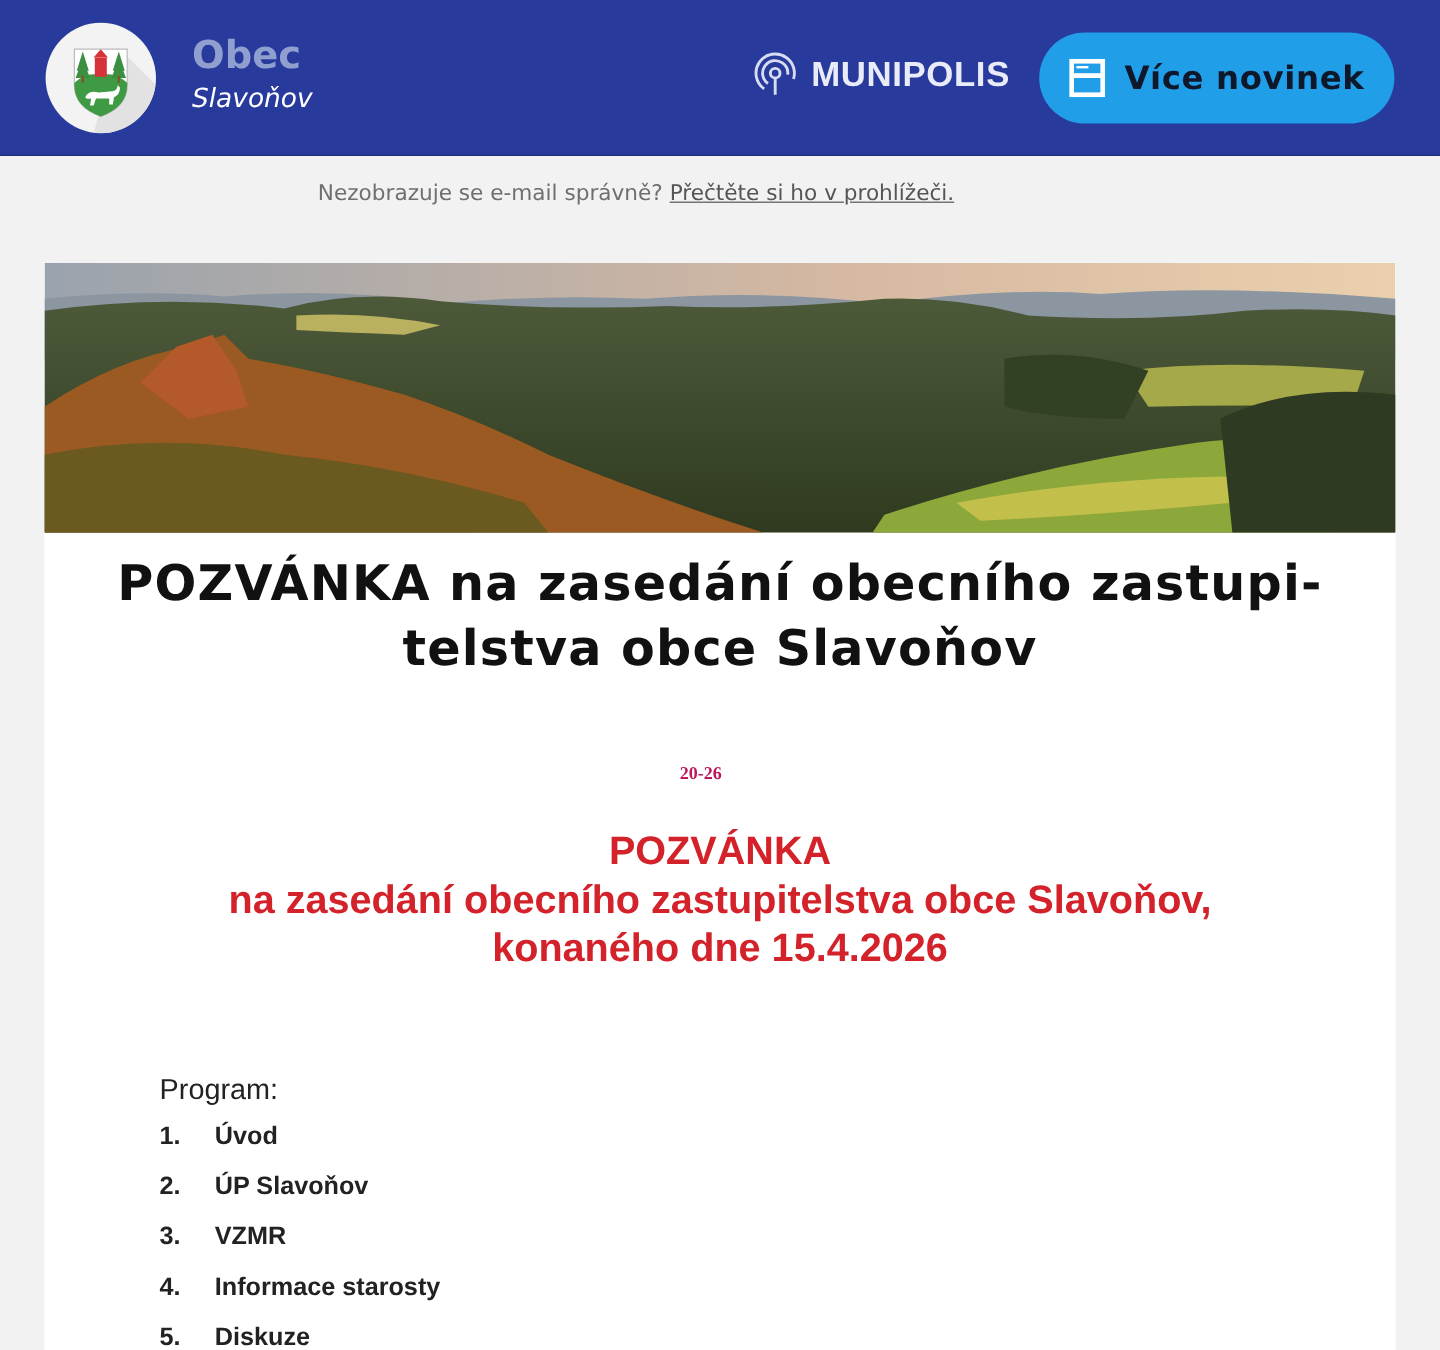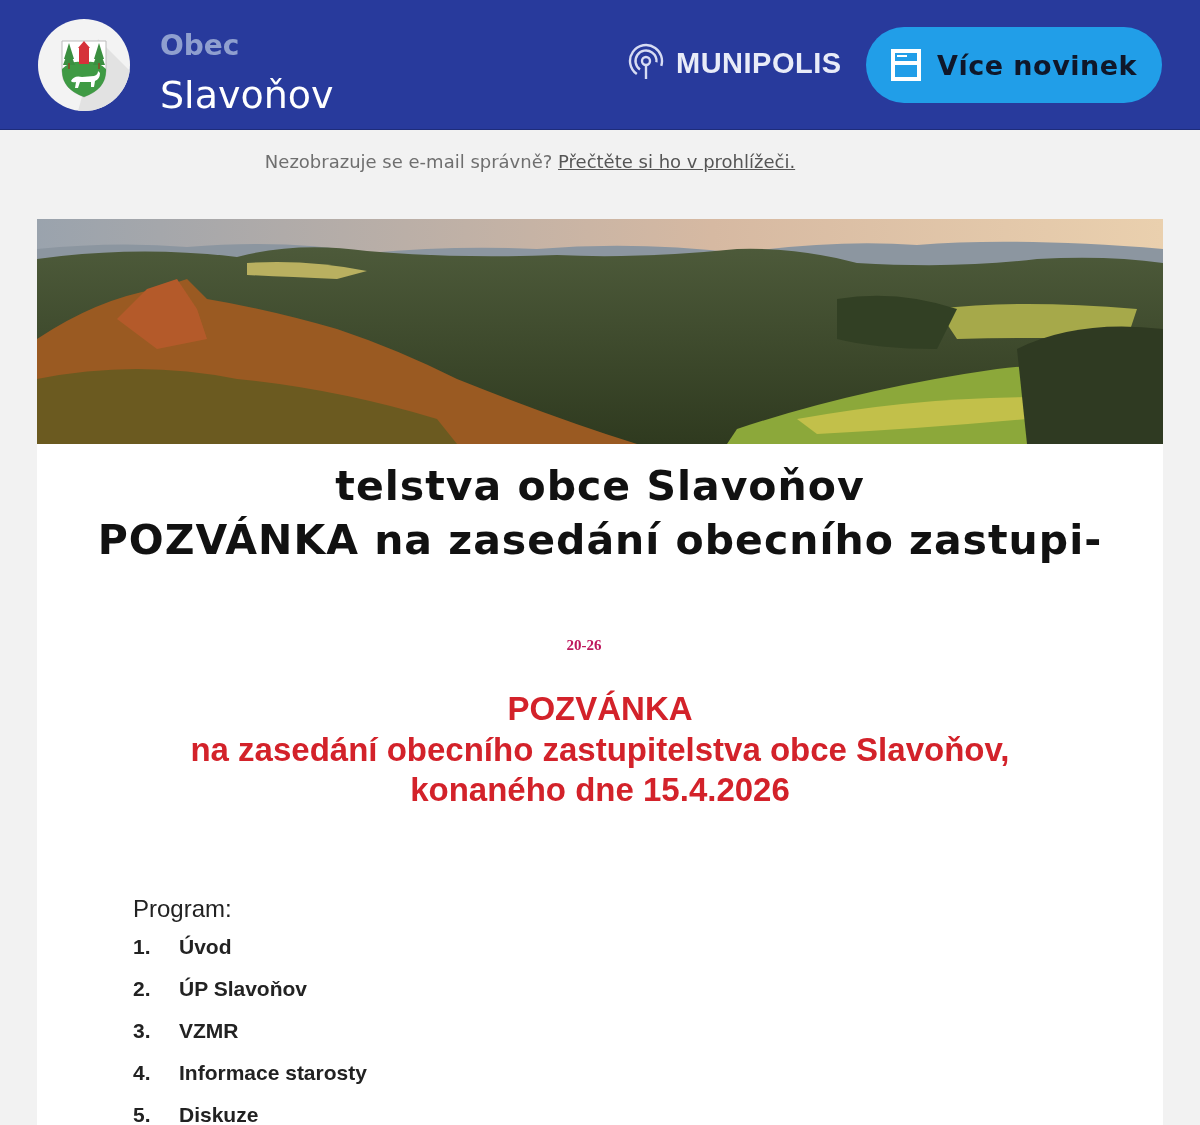--- a/index.html
+++ b/index.html
@@ -11,22 +11,22 @@
     background: #283a9c;
     border-bottom: 1px solid #1e2c7a;
   }
   .logo-circle {
     position: absolute; left: 38px; top: 19px; width: 92px; height: 92px;
     border-radius: 50%; background: #f3f3f3;
     overflow: hidden;
   }
   .logo-circle svg { position: absolute; left: 0; top: 0; }
   .town-label { position: absolute; left: 160px; top: 30px; }
-  .town-kicker { font-size: 28px; font-weight: bold; color: #8f9fcf; line-height: 32px; }
-  .town-name { font-size: 38px; color: #ffffff; line-height: 38px; margin-top: 14px; }
+  .town-kicker { font-size: 32px; font-weight: bold; color: #8f9fcf; line-height: 32px; }
+  .town-name { font-size: 22px; color: #ffffff; line-height: 38px; margin-top: 2px; font-style: italic; }
 
   .munipolis { position: absolute; left: 626px; top: 43px; display: flex; align-items: center; gap: 10px; }
   .munipolis-text { font-family: "Liberation Sans", sans-serif; font-weight: bold; font-size: 29px; color: #e9ecf8; letter-spacing: 0.5px; }
 
   .more-news {
     position: absolute; left: 866px; top: 27px; width: 296px; height: 76px;
     background: #219ee8; border-radius: 38px;
     display: flex; align-items: center; justify-content: center; gap: 16px;
     color: #0f172a; font-weight: bold; font-size: 27px; cursor: pointer;
   }
@@ -143,22 +143,22 @@
       <path d="M760 200 Q880 178 1000 178 L990 200 Q880 210 780 215 Z" fill="#c2c04a"></path>
       <path d="M0 120 Q60 80 120 70 L150 60 L170 80 Q230 90 300 110 Q360 130 420 160 Q520 200 600 225 L0 225 Z" fill="#9a5a22"></path>
       <path d="M80 100 L110 70 L140 60 L160 90 L170 120 L120 130 Z" fill="#b45a2a"></path>
       <path d="M0 160 Q100 140 200 160 Q300 170 400 200 L420 225 L0 225 Z" fill="#6b5a20"></path>
       <path d="M980 130 Q1040 100 1126 110 L1126 225 L990 225 Z" fill="#2f3a22"></path>
       <path d="M800 80 Q860 70 920 90 L900 130 Q840 130 800 120 Z" fill="#324024"></path>
     </svg>
   </div>
 
   <div class="article-title">
+    <div>POZVÁNKA na zasedání obecního zastupi-</div>
     <div>telstva obce Slavoňov</div>
-    <div>POZVÁNKA na zasedání obecního zastupi-</div>
   </div>
 
   <div class="doc-ref">20-26</div>
 
   <div class="invite">
     <div>POZVÁNKA</div>
     <div>na zasedání obecního zastupitelstva obce Slavoňov,</div>
     <div>konaného dne 15.4.2026</div>
   </div>
 

